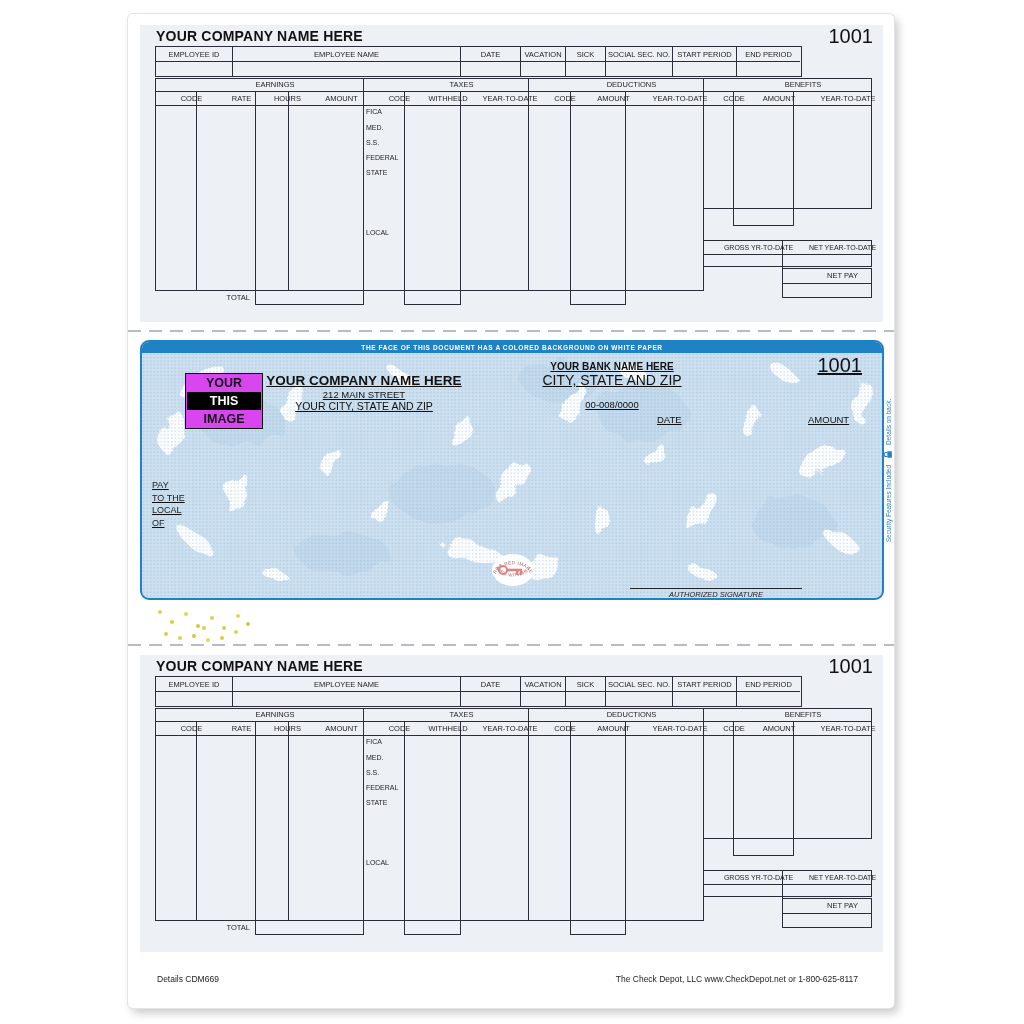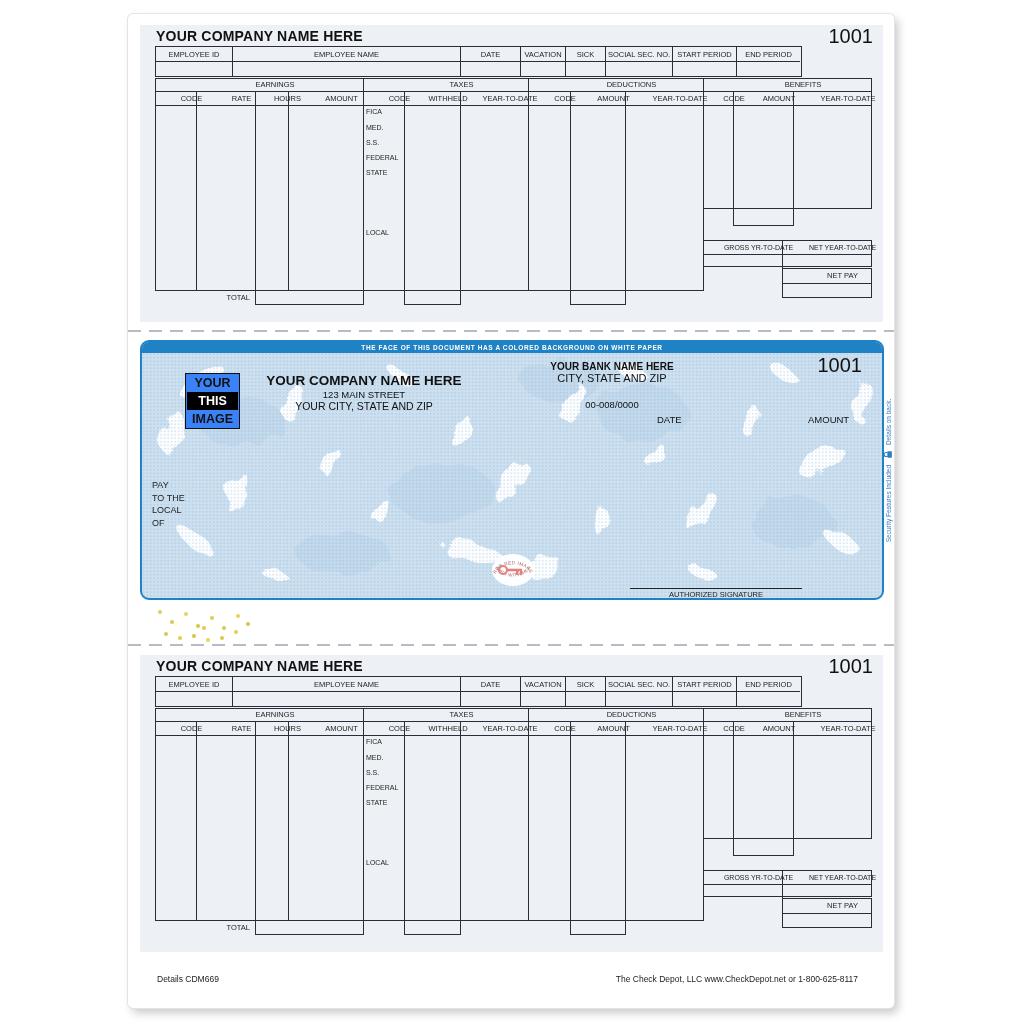--- a/index.html
+++ b/index.html
@@ -25,28 +25,28 @@
   .total-lbl { position:absolute; font-size:7.5px; color:#222; }
 
   
   .check { position:absolute; left:12px; top:326px; width:744px; height:260px; border:2.5px solid #1e82c4;
            border-radius:9px; overflow:hidden; background:#cde0f0; }
   .banner { position:absolute; left:0; top:0; width:100%; height:11px; background:#1e82c4; color:#fff;
             font-size:6.5px; font-weight:bold; letter-spacing:.6px; text-align:center; line-height:11px; z-index:3; }
   .marble { position:absolute; inset:0; z-index:0; }
   .halftone { position:absolute; inset:0; background-image:radial-gradient(rgba(125,165,200,.5) .8px, rgba(0,0,0,0) .9px);
               background-size:3.5px 3.5px; opacity:.5; }
-  .chk-txt { position:absolute; z-index:2; color:#111; }
-  .logo-box { position:absolute; left:43px; top:31px; width:55px; height:56px; border:1.5px solid #111;
-              background:#3b82f6; z-index:2; display:flex; flex-direction:column;text-align:center; }
+  .chk-txt { position:absolute; z-index:2; color:#111;text-decoration:underline; }
+  .logo-box { position:absolute; left:43px; top:31px; width:78px; height:56px; border:1.5px solid #111;
+              background:#d946ef; z-index:2; display:flex; flex-direction:column;text-align:center; }
   .logo-box div { flex:1; display:flex; align-items:center; justify-content:center; font-size:12.5px; font-weight:bold; color:#111; }
   .logo-box div:nth-child(2) { background:#000; color:#fff; margin:1px 1px; }
   .payline div { font-size:9px; line-height:12.5px; color:#222; }
   .sig-line { position:absolute; left:488px; top:246px; width:172px; border-top:1.2px solid #222; z-index:2; }
-  .sig-lbl { position:absolute; left:488px; top:248px; width:172px; text-align:center; font-size:7.5px; color:#222; z-index:2; }
+  .sig-lbl { position:absolute; left:488px; top:248px; width:172px; text-align:center; font-size:7.5px; color:#222; z-index:2;font-style:italic; }
   .side-strip { position:absolute; left:753px; top:326px; width:13px; height:260px; z-index:4; }
   .side-inner { position:absolute; left:-123px; top:124px; width:260px; height:13px; transform:rotate(-90deg);
                 display:flex; align-items:center; justify-content:center; gap:6px;
                 font-size:6.5px; color:#2e7fbf; white-space:nowrap; }
 
   
   .micr { position:absolute; left:152px; top:599px; height:18px; display:flex; align-items:center;
           font-family:"DejaVu Sans Mono", monospace; font-weight:bold; font-size:14.5px; letter-spacing:3.5px;
           color:#15151a; transform:scaleY(1.05); }
   .micr .grp { margin-right:6px; }
@@ -212,26 +212,26 @@
     </div>
     <div class="banner">THE FACE OF THIS DOCUMENT HAS A COLORED BACKGROUND ON WHITE PAPER</div>
     <div class="chk-txt" style="right:20px;top:12px;font-size:20px">1001</div>
     <div class="logo-box">
       <div>YOUR</div>
       <div>THIS</div>
       <div>IMAGE</div>
     </div>
     <div class="chk-txt" style="left:102px;top:31px;width:240px;text-align:center">
       <div style="font-size:13.5px;font-weight:bold">YOUR COMPANY NAME HERE</div>
-      <div style="font-size:9.5px;margin-top:1px">123 MAIN STREET</div>
+      <div style="font-size:9.5px;margin-top:1px">212 MAIN STREET</div>
       <div style="font-size:10.5px">YOUR CITY, STATE AND ZIP</div>
     </div>
     <div class="chk-txt" style="left:380px;top:19px;width:180px;text-align:center">
       <div style="font-size:10px;font-weight:bold">YOUR BANK NAME HERE</div>
-      <div style="font-size:11px">CITY, STATE AND ZIP</div>
+      <div style="font-size:14px">CITY, STATE AND ZIP</div>
     </div>
     <div class="chk-txt" style="left:380px;top:57px;width:180px;text-align:center;font-size:9.5px">00-008/0000</div>
     <div class="chk-txt" style="left:515px;top:72px;font-size:9.5px">DATE</div>
     <div class="chk-txt" style="left:666px;top:72px;font-size:9.5px">AMOUNT</div>
     <div class="chk-txt payline" style="left:10px;top:137px">
       <div>PAY</div>
       <div>TO THE</div>
       <div>LOCAL</div>
       <div>OF</div>
     </div>

